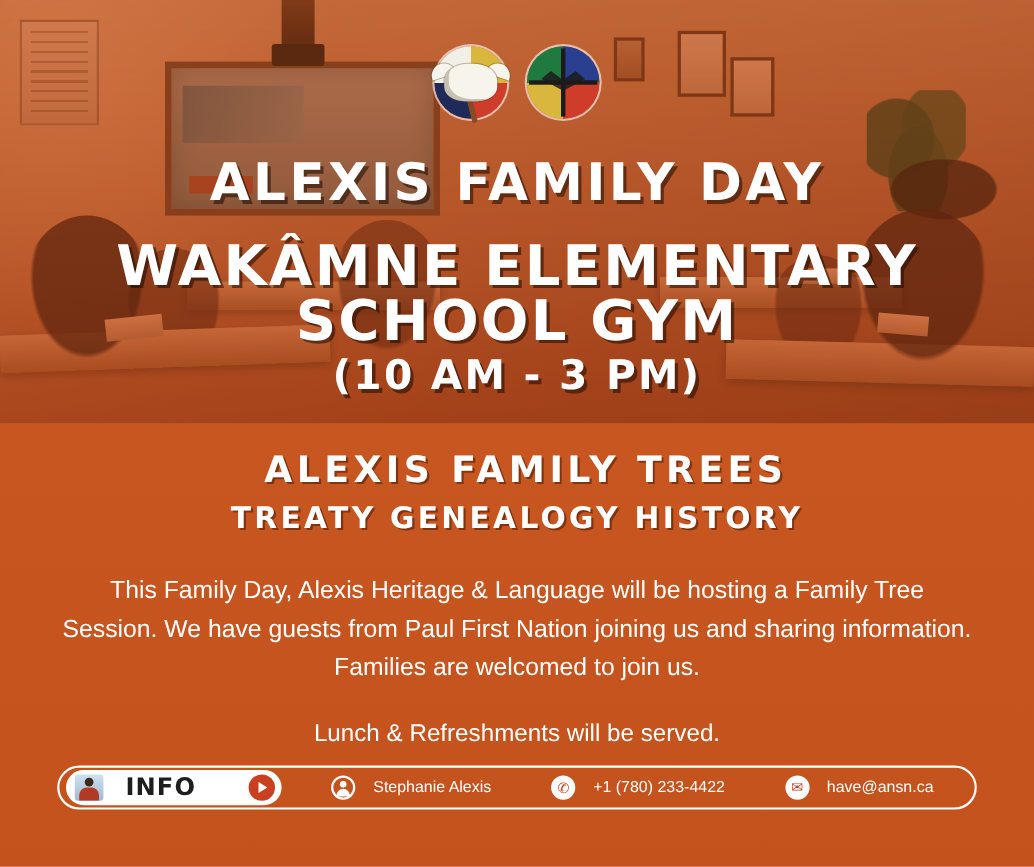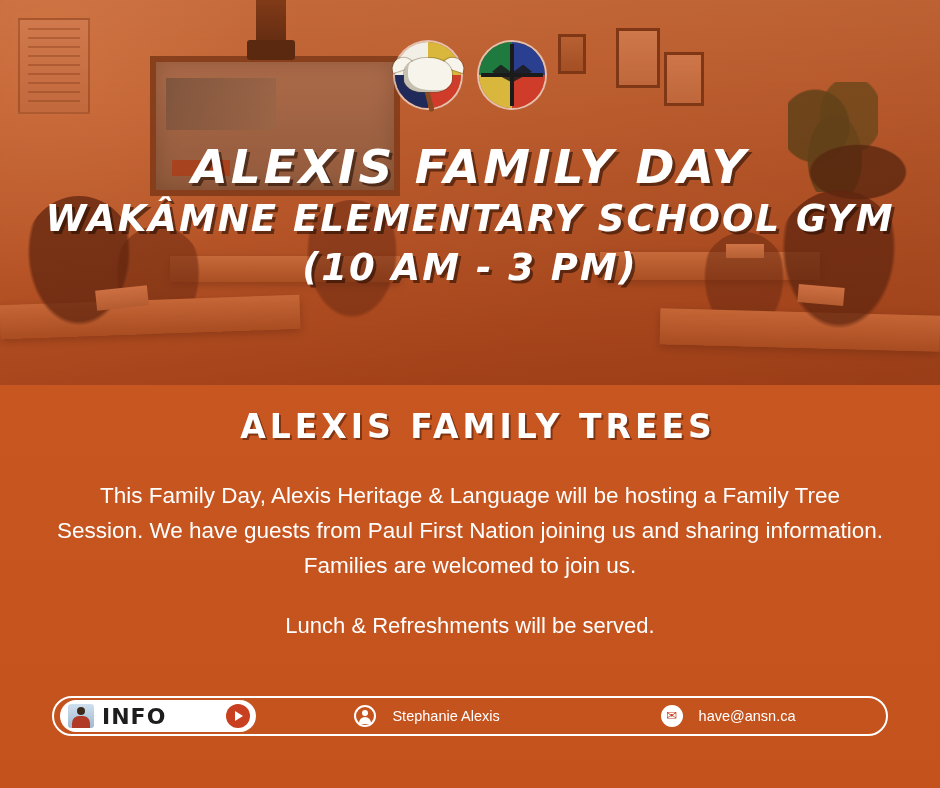--- a/index.html
+++ b/index.html
@@ -18,21 +18,20 @@
     overflow: hidden;
   }
 
   
   .hero {
     position: relative;
     width: 940px;
     height: 385px;
     overflow: hidden;
     background: #b4531f;
-    font-style: italic;
   }
   
   .photo {
     position: absolute;
     inset: 0;
     background:
       
       radial-gradient(circle at 6% 14%, rgba(255,235,200,0.55) 0%, rgba(255,235,200,0) 26%),
       
       linear-gradient(180deg, rgba(225,205,170,0.55) 0%, rgba(200,160,120,0.35) 100%),
@@ -210,21 +209,21 @@
   }
   .t-main {
     font-family: "DejaVu Sans", sans-serif;
     font-weight: bold;
     letter-spacing: 2px;
     text-transform: uppercase;
     text-shadow: 3px 3px 0 rgba(30,10,0,.55);
   }
   .line1 { font-size: 47px; line-height: 54px; letter-spacing: 3px; }
   .line2 { font-size: 39px; line-height: 50px; letter-spacing: 2px; }
-  .line3 { font-size: 37px; line-height: 50px; letter-spacing: 2px; }
+  .line3 { font-size: 51px; line-height: 50px; letter-spacing: 2px; margin-top: 24px; }
   .line4 { font-size: 37px; line-height: 48px; letter-spacing: 2px; }
 
   
   .body-sec {
     position: relative;
     width: 940px;
     height: 403px;
     background: linear-gradient(180deg,#c85620 0%, #c4521d 100%);
     padding-top: 22px;
     text-align: center;
@@ -278,21 +277,21 @@
     align-items: center;
     padding-left: 4px;
   }
   .info-pill {
     height: 32px;
     min-width: 196px;
     background: #ffffff;
     border-radius: 16px;
     display: flex;
     align-items: center;
-    gap: 8px;
+    gap: 20px;
     padding: 0 6px 0 8px;
     margin-left: 2px;
   }
   .info-avatar {
     width: 26px; height: 24px;
     position: relative;
     border-radius: 3px;
     background: linear-gradient(180deg,#cfe0ef,#9fb9d2);
     overflow: hidden;
     flex: 0 0 auto;
@@ -412,37 +411,42 @@
 
     <div class="hero-text">
       <div class="t-main line1">ALEXIS FAMILY DAY</div>
       <div class="t-main line3">WAKÂMNE ELEMENTARY SCHOOL GYM</div>
       <div class="t-main line4">(10 AM - 3 PM)</div>
     </div>
   </div>
 
   <div class="body-sec">
     <div class="h-trees">ALEXIS FAMILY TREES</div>
+    <div class="h-sub">TREATY GENEALOGY HISTORY</div>
     <div class="para">This Family Day, Alexis Heritage &amp; Language will be hosting a Family Tree Session. We have guests from Paul First Nation joining us and sharing information. Families are welcomed to join us.</div>
     <div class="lunch">Lunch &amp; Refreshments will be served.</div>
 
     <div class="info-bar">
       <div class="info-pill">
         <span class="info-avatar"></span>
         <span class="info-word">INFO</span>
         <span class="play-circle">
             <i></i>
           </span>
       </div>
       <div class="info-items">
         <div class="info-item">
           <span class="ic ic-person"></span>
           <span class="info-txt">Stephanie Alexis</span>
         </div>
         <div class="info-item">
+          <span class="ic ic-phone"></span>
+          <span class="info-txt">+1 (780) 233-4422</span>
+        </div>
+        <div class="info-item">
           <span class="ic ic-mail"></span>
           <span class="info-txt">have@ansn.ca</span>
         </div>
       </div>
     </div>
   </div>
 
 </div>
 
 </body></html>

